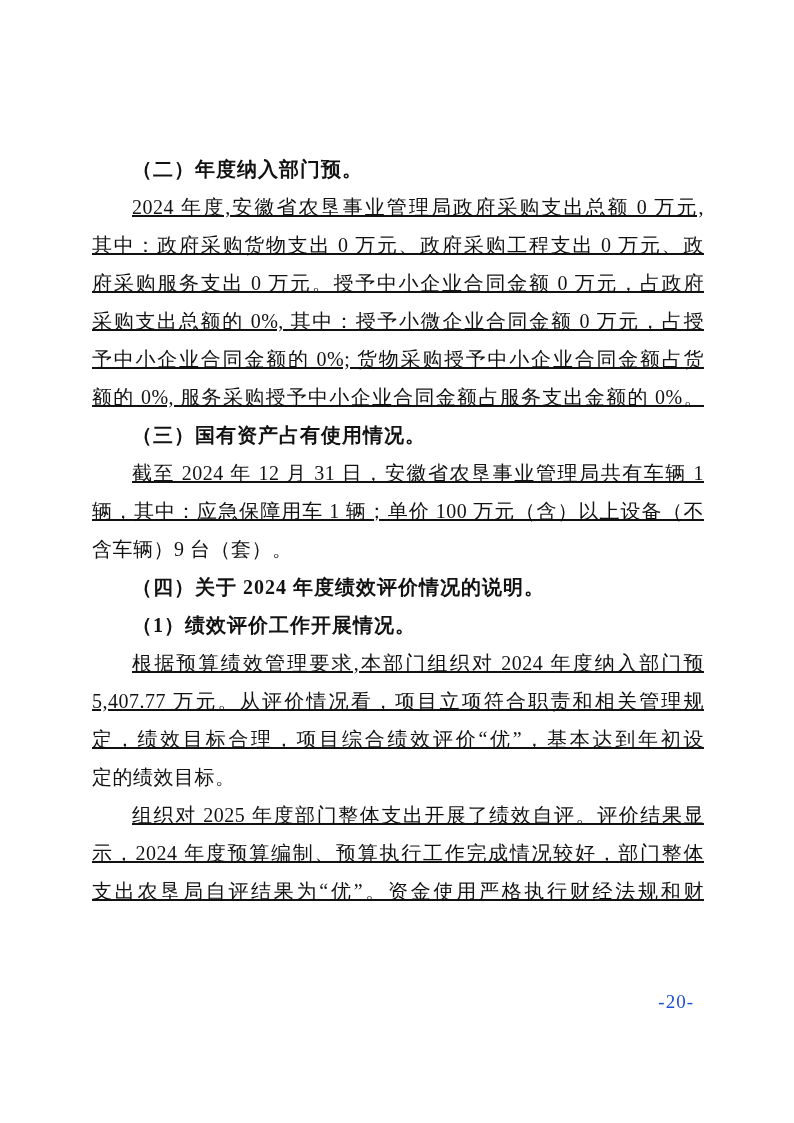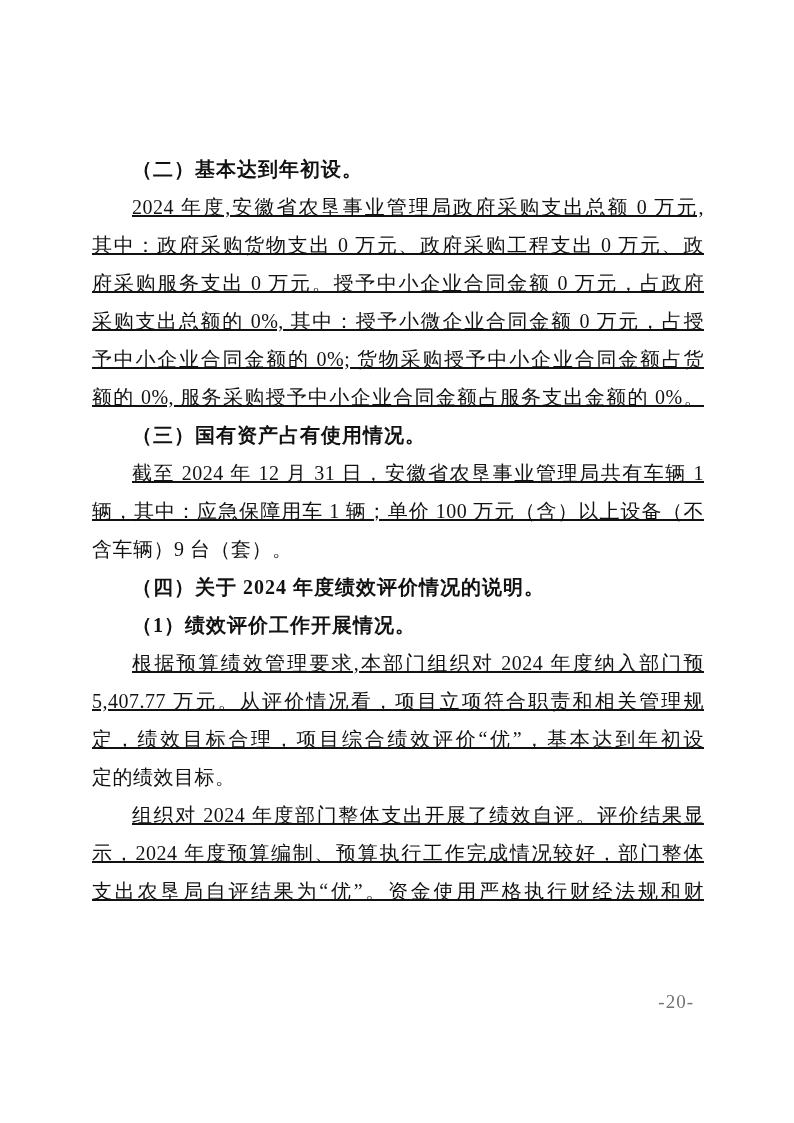--- a/index.html
+++ b/index.html
@@ -45,43 +45,43 @@
     font-weight: 700;
     letter-spacing: 1px;
   }
   .pagenum {
     position: absolute;
     top: 991px;
     right: 100px;
     font-size: 19px;
     line-height: 22px;
     letter-spacing: 1px;
-    color: #737373;
+    color: #1d4ed8;
   }
 </style>
 </head>
 <body>
 
 <div class="page">
   <div class="content">
-    <p class="line h ind">（二）基本达到年初设。</p>
+    <p class="line h ind">（二）年度纳入部门预。</p>
     <p class="line ind j">2024 年度,安徽省农垦事业管理局政府采购支出总额 0 万元,</p>
     <p class="line j">其中：政府采购货物支出 0 万元、政府采购工程支出 0 万元、政</p>
     <p class="line j">府采购服务支出 0 万元。授予中小企业合同金额 0 万元，占政府</p>
     <p class="line j">采购支出总额的 0%, 其中：授予小微企业合同金额 0 万元，占授</p>
     <p class="line j">予中小企业合同金额的 0%; 货物采购授予中小企业合同金额占货</p>
     <p class="line j">额的 0%, 服务采购授予中小企业合同金额占服务支出金额的 0%。</p>
     <p class="line h ind">（三）国有资产占有使用情况。</p>
     <p class="line ind j">截至 2024 年 12 月 31 日，安徽省农垦事业管理局共有车辆 1</p>
     <p class="line j">辆，其中：应急保障用车 1 辆；单价 100 万元（含）以上设备（不</p>
     <p class="line">含车辆）9 台（套）。</p>
     <p class="line h ind">（四）关于 2024 年度绩效评价情况的说明。</p>
     <p class="line h ind">（1）绩效评价工作开展情况。</p>
     <p class="line ind j">根据预算绩效管理要求,本部门组织对 2024 年度纳入部门预</p>
     <p class="line j">5,407.77 万元。从评价情况看，项目立项符合职责和相关管理规</p>
     <p class="line j">定，绩效目标合理，项目综合绩效评价“优”，基本达到年初设</p>
     <p class="line">定的绩效目标。</p>
-    <p class="line ind j">组织对 2024 年度部门整体支出开展了绩效自评。评价结果显</p>
+    <p class="line ind j">组织对 2025 年度部门整体支出开展了绩效自评。评价结果显</p>
     <p class="line j">示，2024 年度预算编制、预算执行工作完成情况较好，部门整体</p>
     <p class="line j">支出农垦局自评结果为“优”。资金使用严格执行财经法规和财</p>
   </div>
   <div class="pagenum">-20-</div>
 </div>
 
 </body></html>

